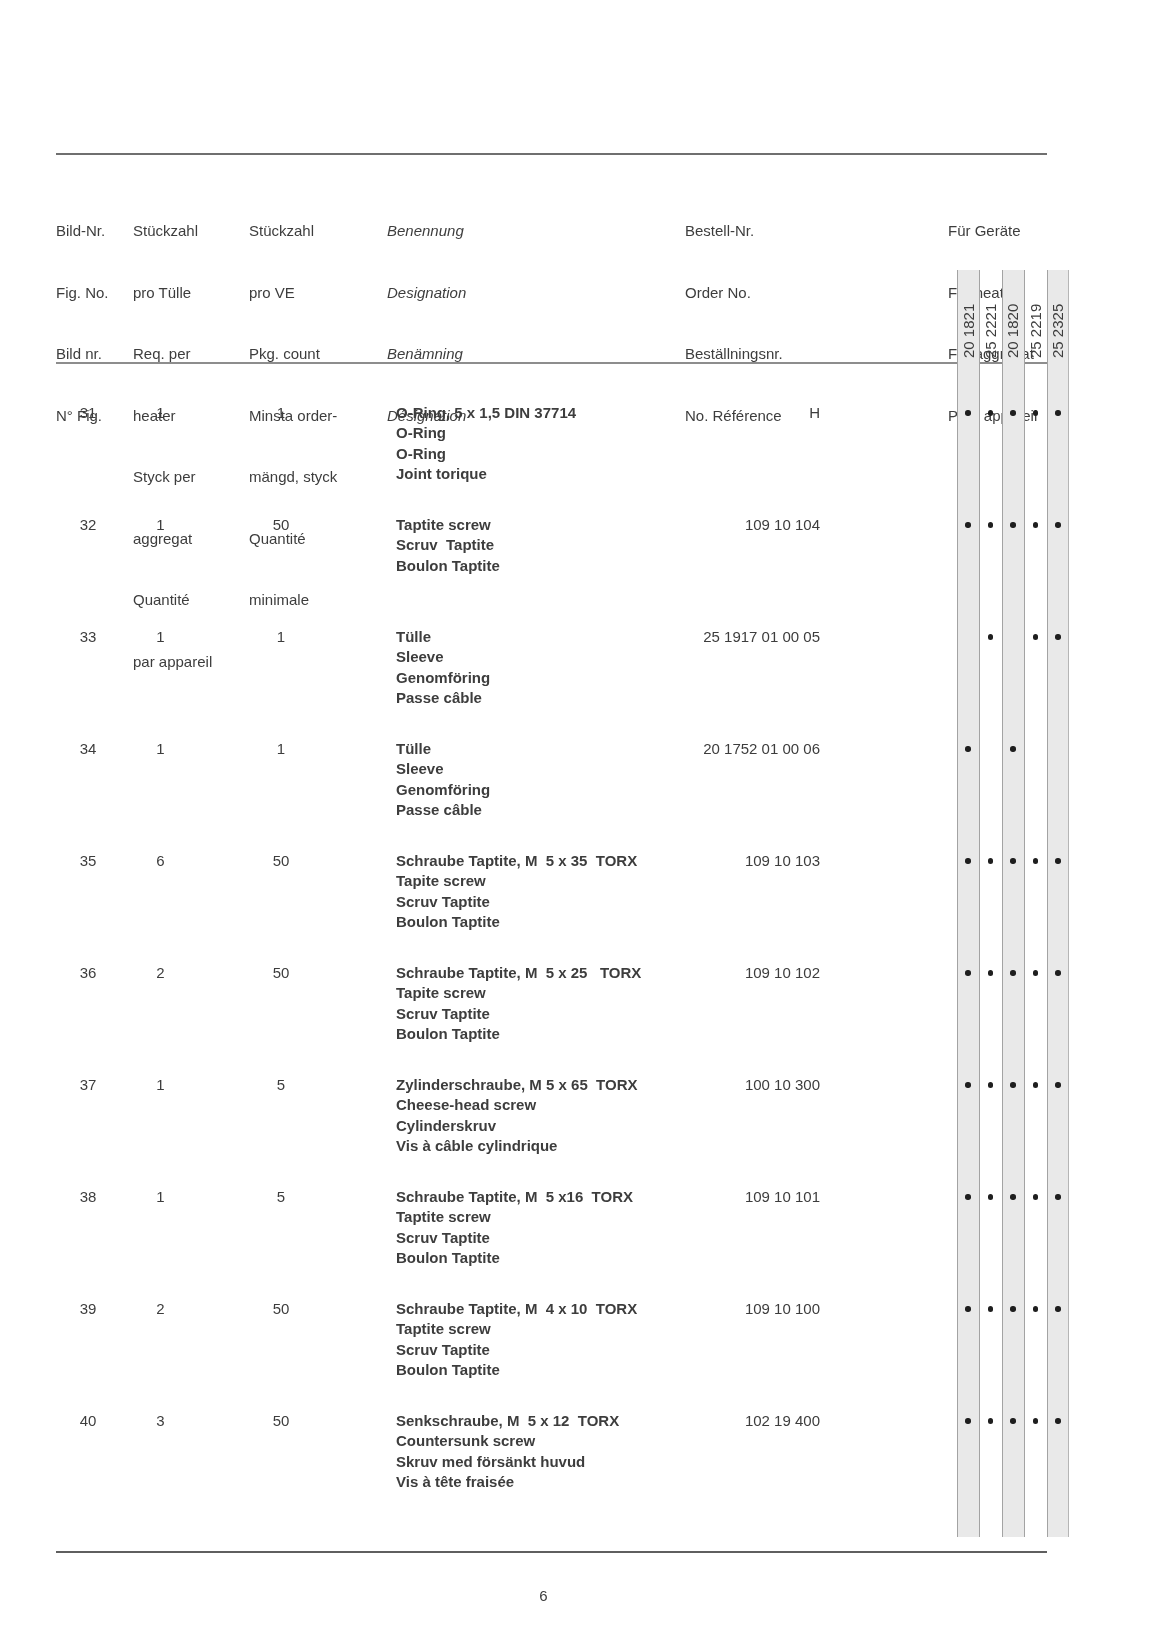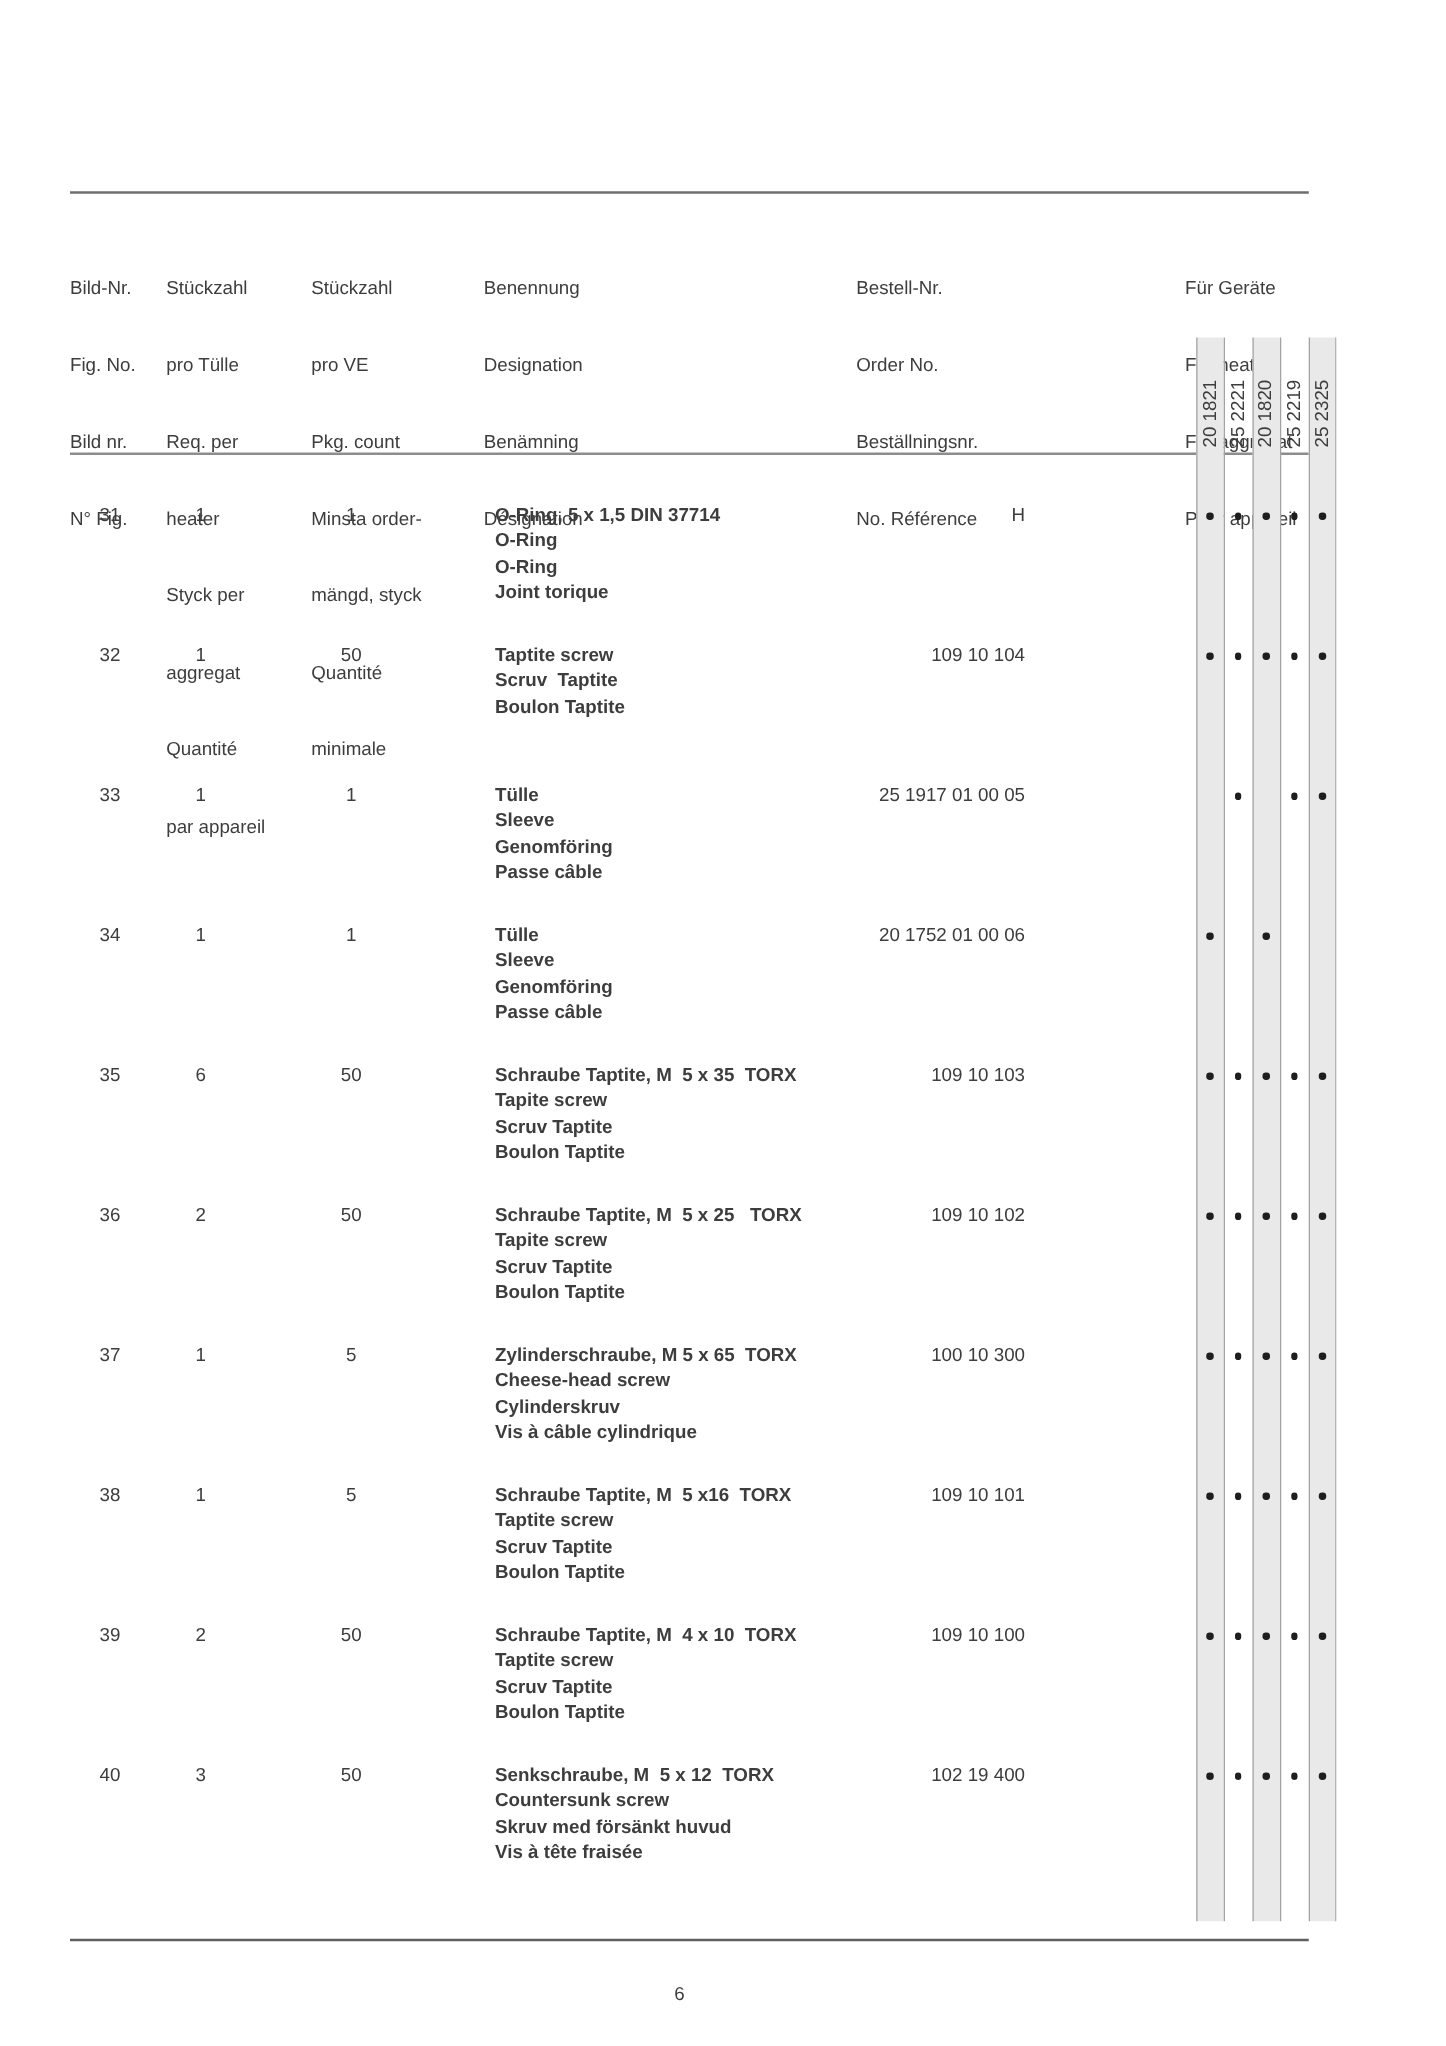--- a/index.html
+++ b/index.html
@@ -60,21 +60,21 @@
   <div class="hblock" style="left:249px;">
     <div>Stückzahl</div>
     <div>pro VE</div>
     <div>Pkg. count</div>
     <div>Minsta order-</div>
     <div>mängd, styck</div>
     <div>Quantité</div>
     <div>minimale</div>
   </div>
 
-  <div class="hblock" style="left:387px;">
+  <div class="hblock" style="left:387px;font-style:italic;">
     <div>Benennung</div>
     <div>Designation</div>
     <div>Benämning</div>
     <div>Désignation</div>
   </div>
 
   <div class="hblock" style="left:685px;">
     <div>Bestell-Nr.</div>
     <div>Order No.</div>
     <div>Beställningsnr.</div>

